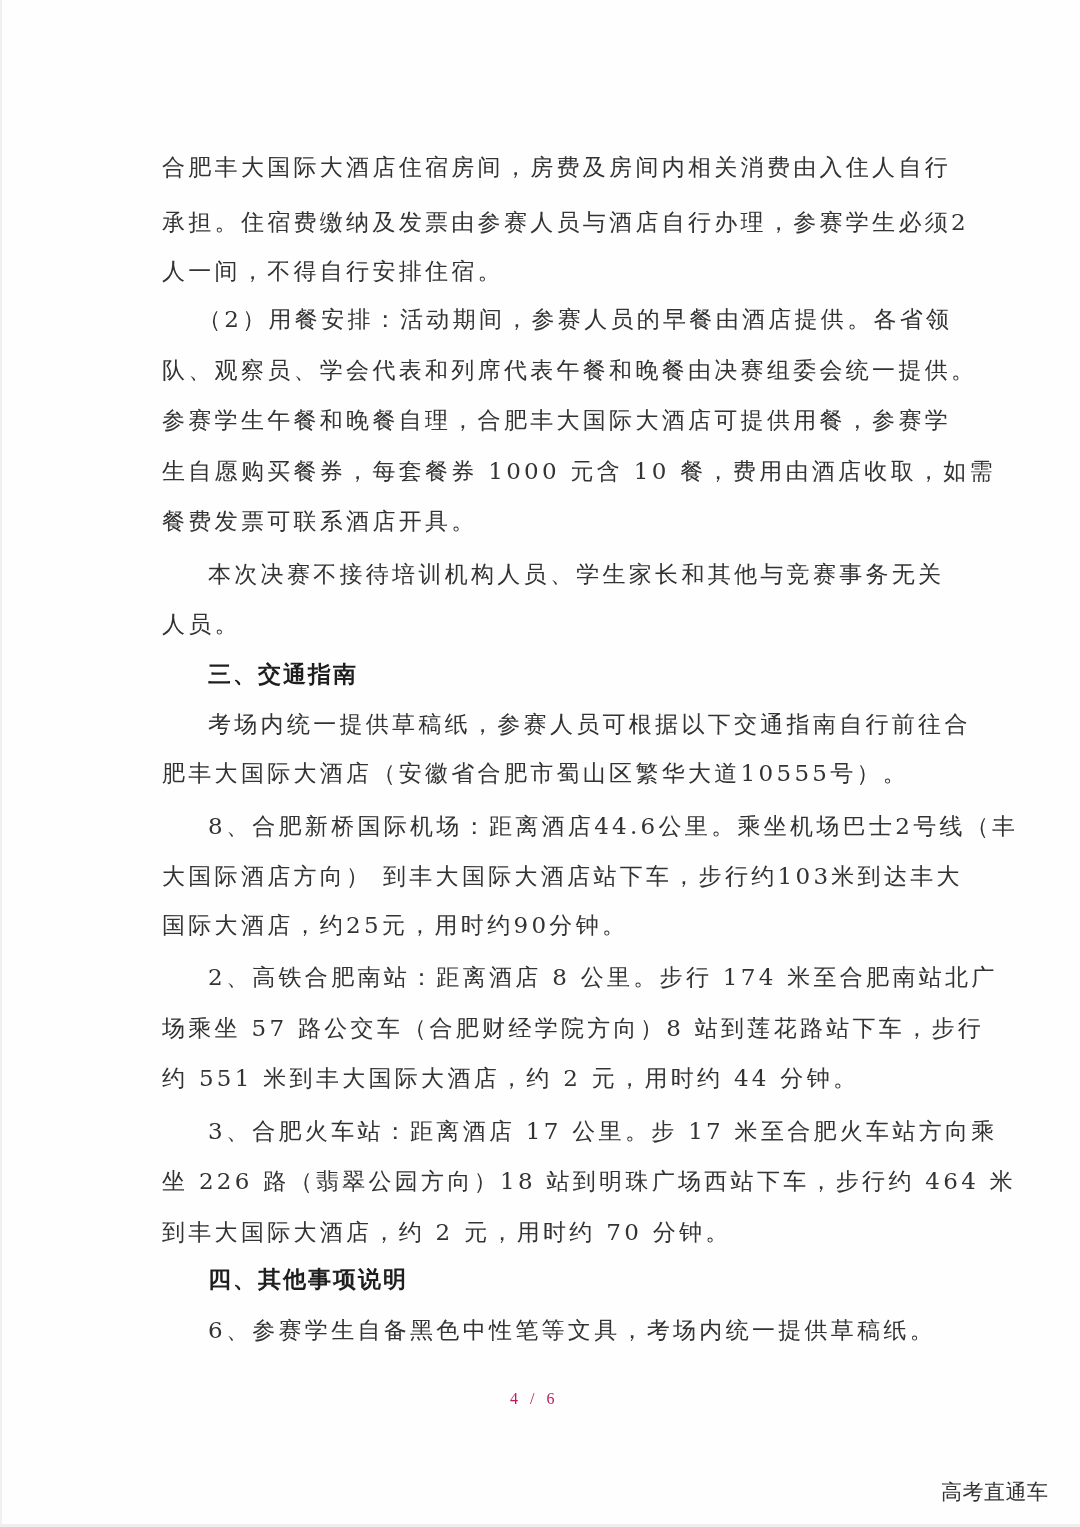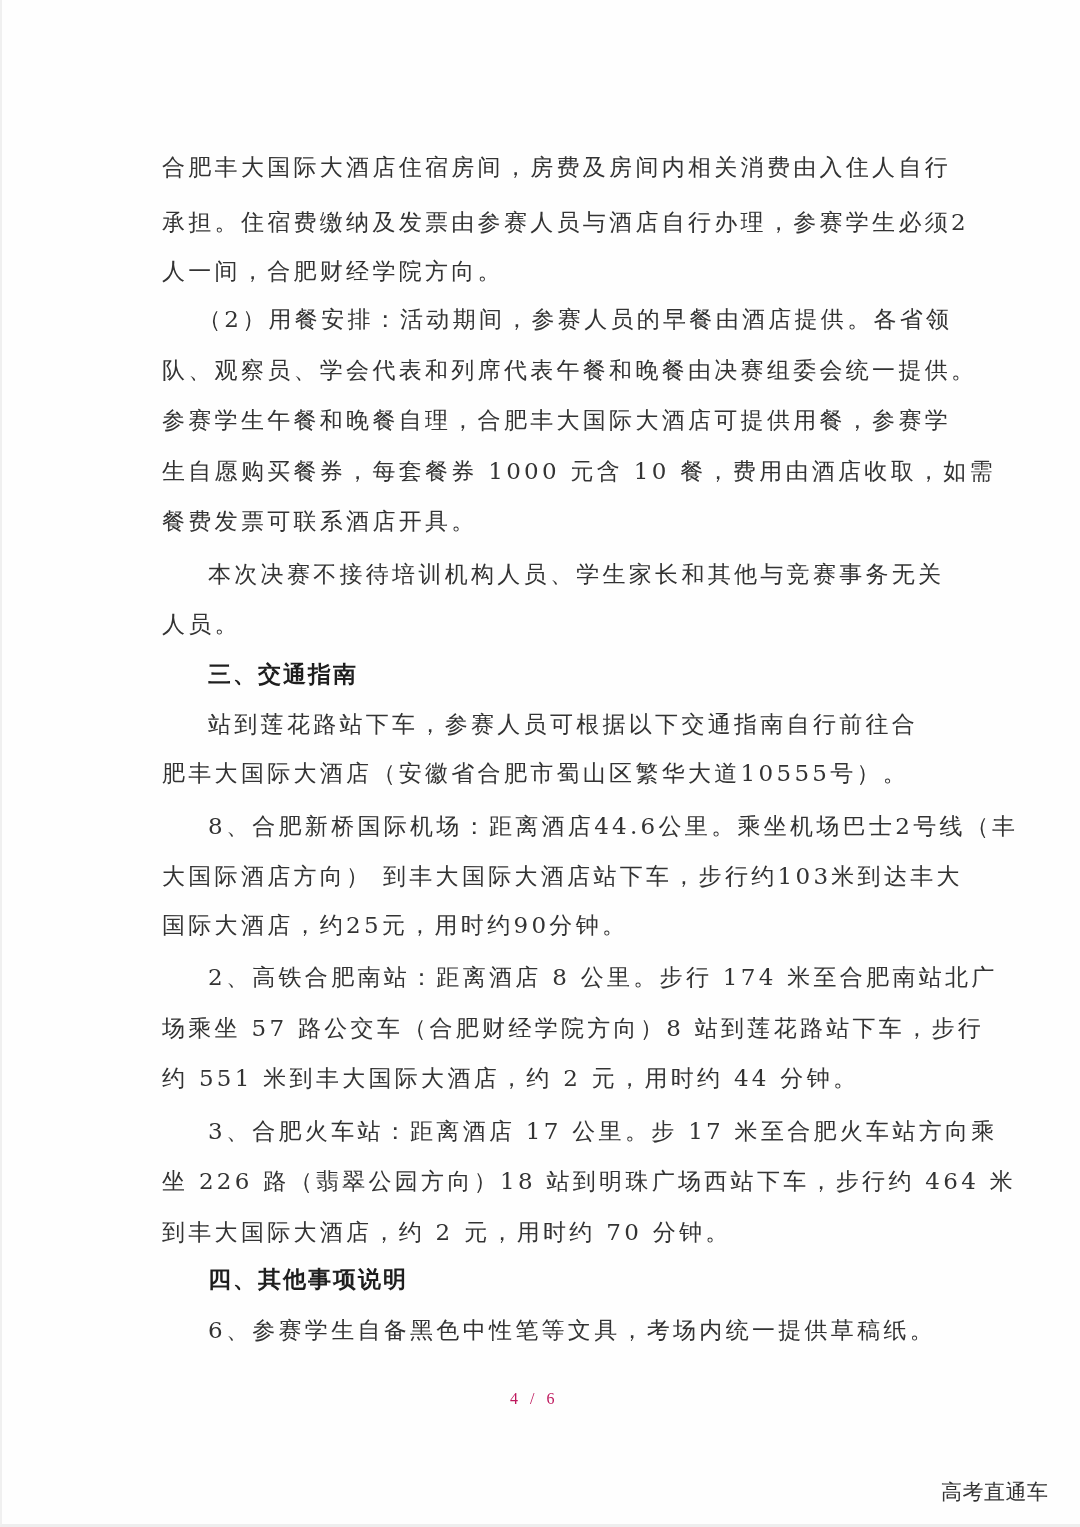--- a/index.html
+++ b/index.html
@@ -61,34 +61,34 @@
       font-family: "DejaVu Sans", "Liberation Sans", sans-serif;
       letter-spacing: 0.5px;
     }
   </style>
 </head>
 <body>
 
 <div class="page">
   <div class="line" style="top:152px">合肥丰大国际大酒店住宿房间，房费及房间内相关消费由入住人自行</div>
   <div class="line" style="top:207px">承担。住宿费缴纳及发票由参赛人员与酒店自行办理，参赛学生必须2</div>
-  <div class="line" style="top:256px">人一间，合肥财经学院方向。</div>
+  <div class="line" style="top:256px">人一间，不得自行安排住宿。</div>
 
   <div class="line" style="left:196px;top:304px">（2）用餐安排：活动期间，参赛人员的早餐由酒店提供。各省领</div>
   <div class="line" style="top:355px">队、观察员、学会代表和列席代表午餐和晚餐由决赛组委会统一提供。</div>
   <div class="line" style="top:405px">参赛学生午餐和晚餐自理，合肥丰大国际大酒店可提供用餐，参赛学</div>
   <div class="line" style="top:456px">生自愿购买餐券，每套餐券 1000 元含 10 餐，费用由酒店收取，如需</div>
   <div class="line" style="top:506px">餐费发票可联系酒店开具。</div>
 
   <div class="line indent" style="top:559px">本次决赛不接待培训机构人员、学生家长和其他与竞赛事务无关</div>
   <div class="line indent heading" style="top:659px">三、交通指南</div>
 
   <div class="line" style="top:609px">人员。</div>
 
-  <div class="line indent" style="top:709px">站到莲花路站下车，参赛人员可根据以下交通指南自行前往合</div>
+  <div class="line indent" style="top:709px">考场内统一提供草稿纸，参赛人员可根据以下交通指南自行前往合</div>
   <div class="line" style="top:758px">肥丰大国际大酒店（安徽省合肥市蜀山区繁华大道10555号）。</div>
 
   <div class="line indent" style="top:811px">8、合肥新桥国际机场：距离酒店44.6公里。乘坐机场巴士2号线（丰</div>
   <div class="line" style="top:861px">大国际酒店方向） 到丰大国际大酒店站下车，步行约103米到达丰大</div>
   <div class="line" style="top:910px">国际大酒店，约25元，用时约90分钟。</div>
 
   <div class="line indent" style="top:962px">2、高铁合肥南站：距离酒店 8 公里。步行 174 米至合肥南站北广</div>
   <div class="line" style="top:1013px">场乘坐 57 路公交车（合肥财经学院方向）8 站到莲花路站下车，步行</div>
   <div class="line" style="top:1063px">约 551 米到丰大国际大酒店，约 2 元，用时约 44 分钟。</div>
 

